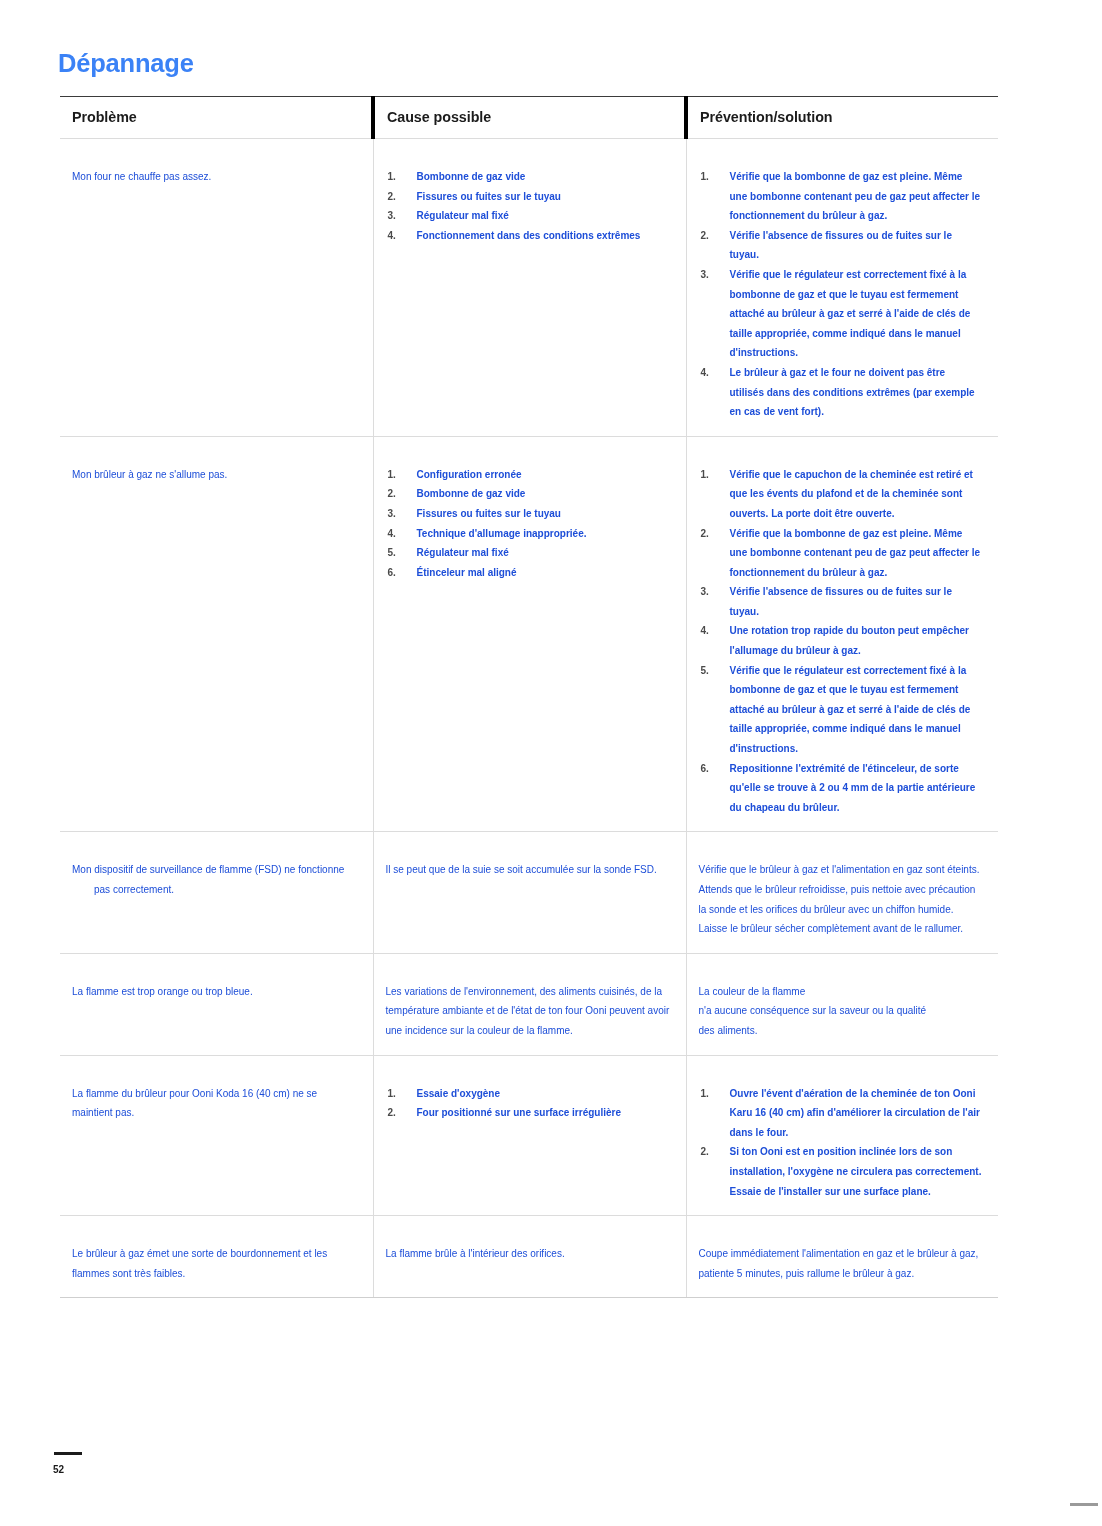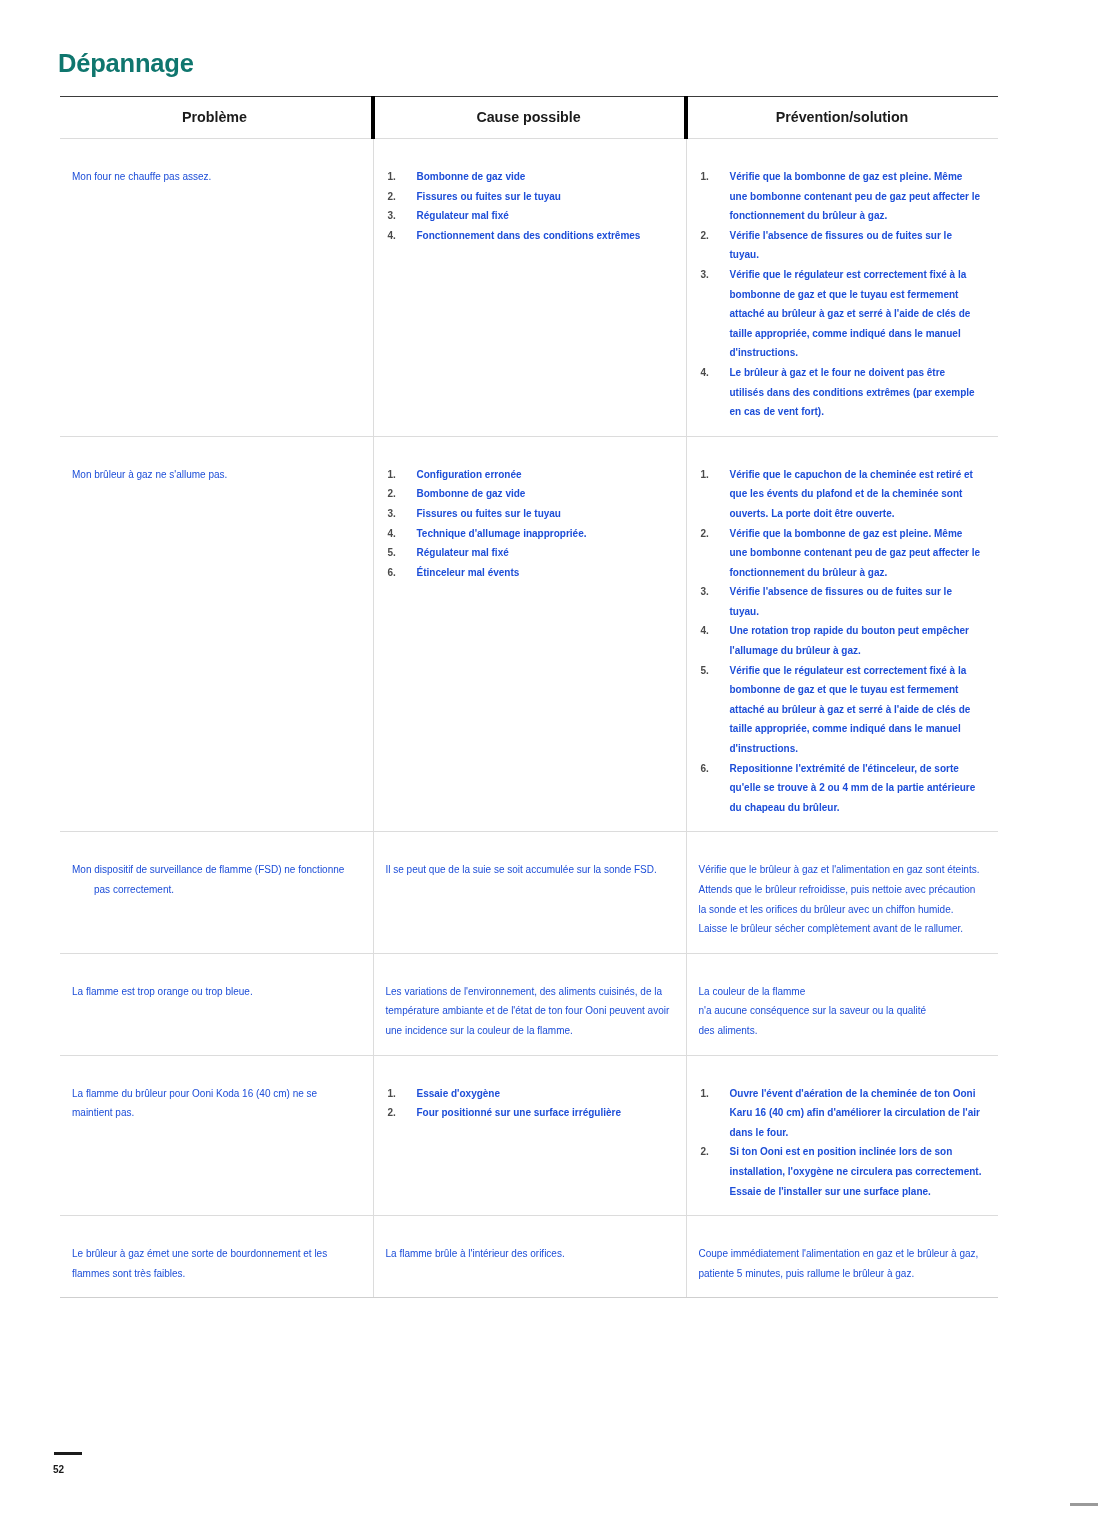--- a/index.html
+++ b/index.html
@@ -22,38 +22,38 @@
     padding: 0;
   }
 
   .page-title {
     position: absolute;
     left: 58px;
     top: 32px;
     font-size: 25.5px;
     font-weight: bold;
     letter-spacing: -0.2px;
-    color: #0f766e;
+    color: #3b82f6;
   }
 
   
   .tbl {
     position: absolute;
     left: 60px;
     top: 96px;
     width: 938px;
     border-collapse: collapse;
     table-layout: fixed;
   }
   .tbl col.c1 { width: 313px; }
   .tbl col.c2 { width: 313px; }
   .tbl col.c3 { width: 312px; }
 
   .tbl thead th {
-    text-align: center;
+    text-align: left;
     vertical-align: middle;
     font-size: 14.3px;
     font-weight: bold;
     color: #1b1b1b;
     padding: 12px 14px 13px 12px;
     border-top: 1.6px solid #3b3b3b;
     border-bottom: 1px solid #dcdcdc;
     background: #fff;
     letter-spacing: -0.05px;
   }
@@ -177,21 +177,21 @@
           <td>
             <p class="cell-text">Mon brûleur à gaz ne s'allume pas.</p>
           </td>
           <td>
             <ol class="num">
               <li>Configuration erronée</li>
               <li>Bombonne de gaz vide</li>
               <li>Fissures ou fuites sur le tuyau</li>
               <li>Technique d'allumage inappropriée.</li>
               <li>Régulateur mal fixé</li>
-              <li>Étinceleur mal évents</li>
+              <li>Étinceleur mal aligné</li>
             </ol>
           </td>
           <td>
             <ol class="num">
               <li>Vérifie que le capuchon de la cheminée est retiré et que les évents du plafond et de la cheminée sont ouverts. La porte doit être ouverte.</li>
               <li>Vérifie que la bombonne de gaz est pleine. Même une bombonne contenant peu de gaz peut affecter le fonctionnement du brûleur à gaz.</li>
               <li>Vérifie l'absence de fissures ou de fuites sur le tuyau.</li>
               <li>Une rotation trop rapide du bouton peut empêcher l'allumage du brûleur à gaz.</li>
               <li>Vérifie que le régulateur est correctement fixé à la bombonne de gaz et que le tuyau est fermement attaché au brûleur à gaz et serré à l'aide de clés de taille appropriée, comme indiqué dans le manuel d'instructions.</li>
               <li>Repositionne l'extrémité de l'étinceleur, de sorte qu'elle se trouve à 2 ou 4 mm de la partie antérieure du chapeau du brûleur.</li>

